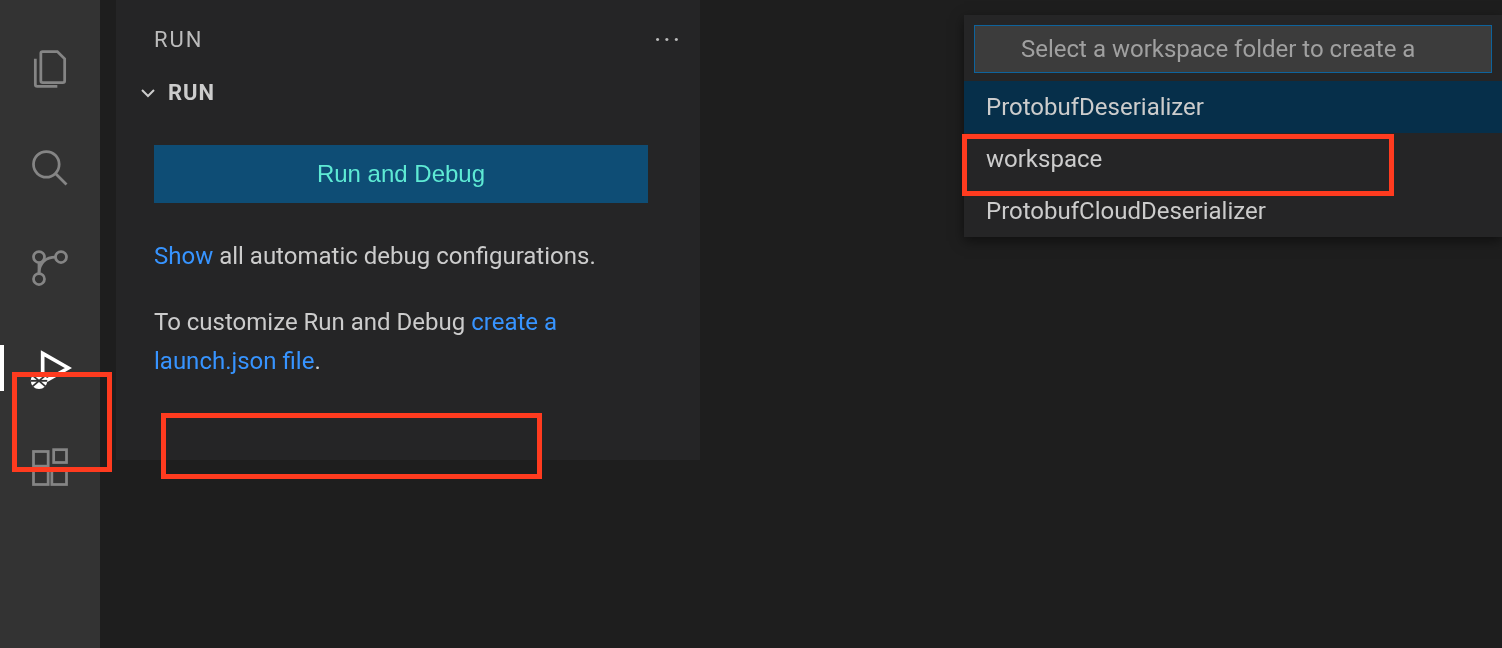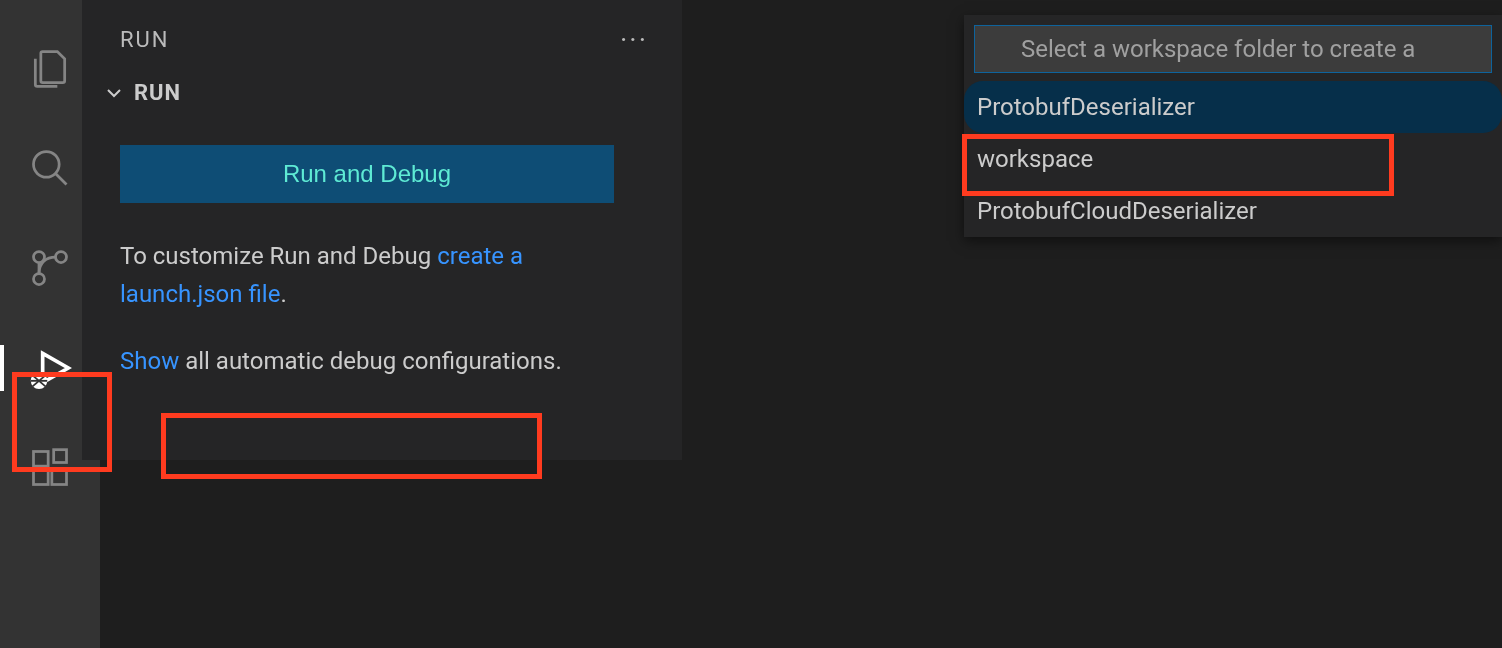--- a/index.html
+++ b/index.html
@@ -59,21 +59,21 @@
       stroke: #ffffff;
     }
     .activity-debug-fill {
       fill: #858585;
     }
     .activity-item.active .activity-debug-fill {
       fill: #ffffff;
     }
     .sidebar {
       position: absolute;
-      left: 82px;
+      left: 116px;
       top: 0;
       width: 600px;
       height: 460px;
       background: #252526;
     }
     .sidebar-header {
       display: flex;
       align-items: center;
       justify-content: space-between;
       padding: 18px 24px 10px 38px;
@@ -162,25 +162,24 @@
       font-size: 24px;
       color: #a0a0a0;
       white-space: nowrap;
       overflow: hidden;
       margin-left: 32px;
     }
     .quickpick-item {
       height: 52px;
       display: flex;
       align-items: center;
-      padding: 0 13px;
-      font-size: 24px;
-      color: #cccccc;
-      cursor: pointer;
-      border-radius: 19px;
+      padding: 0 22px;
+      font-size: 24px;
+      color: #cccccc;
+      cursor: pointer;
     }
     .quickpick-item.selected {
       background: #062f4a;
     }
     .highlight-box {
       position: absolute;
       border: 5px solid #ff3b1f;
       pointer-events: none;
     }
     .hl-1 { left: 12px; top: 372px; width: 100px; height: 100px; }
@@ -238,24 +237,24 @@
   </div>
   <div class="section-header">
     <svg class="chevron" viewBox="0 0 24 24">
       <path fill="none" stroke="#cccccc" stroke-width="2" d="M6 9l6 6 6-6"></path>
     </svg>
     <span class="section-title">RUN</span>
   </div>
   <div class="run-body">
     <button class="run-debug-btn">Run and Debug</button>
     <p class="body-text">
-      <span>To customize Run and Debug </span><span class="link">create a launch.json file</span><span>.</span>
+      <span class="link">Show</span><span> all automatic debug configurations.</span>
     </p>
     <p class="body-text">
-      <span class="link">Show</span><span> all automatic debug configurations.</span>
+      <span>To customize Run and Debug </span><span class="link">create a launch.json file</span><span>.</span>
     </p>
   </div>
 </div>
 
 <div class="editor-area"></div>
 
 <div class="quickpick">
   <div class="quickpick-input">
     <span class="quickpick-placeholder">Select a workspace folder to create a</span>
   </div>

